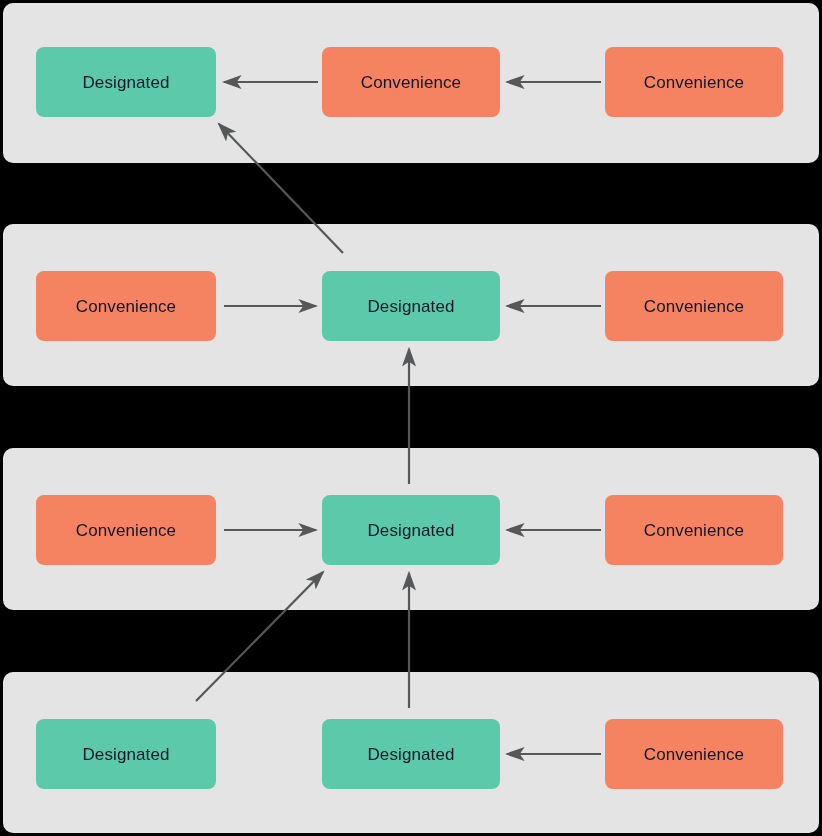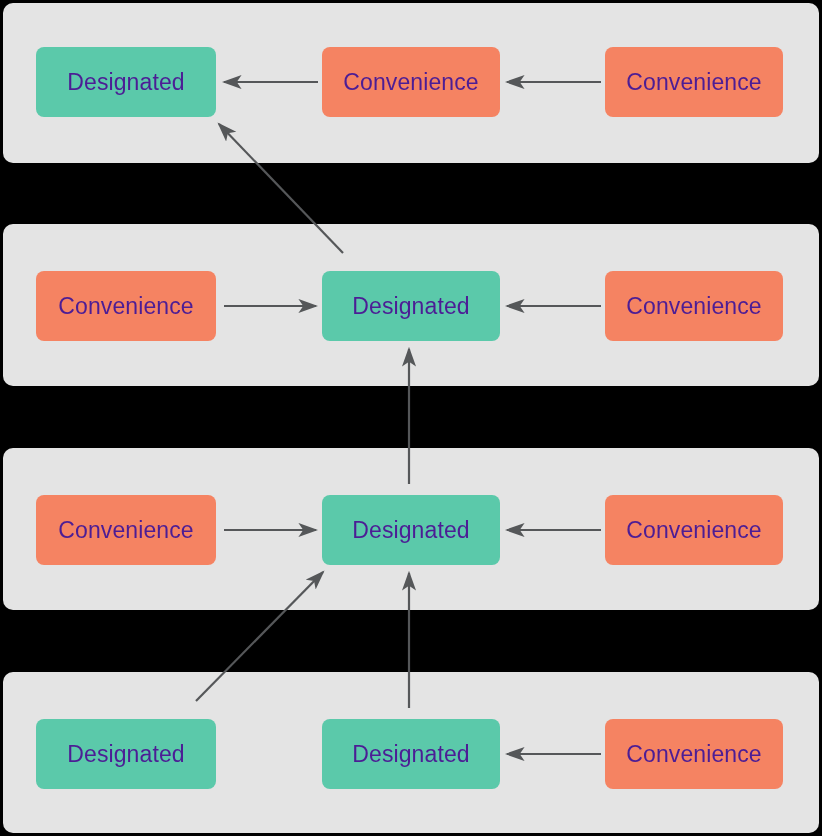--- a/index.html
+++ b/index.html
@@ -27,23 +27,23 @@
     position: absolute;
     width: 180px;
     height: 70px;
     border-radius: 8px;
     display: flex;
     align-items: center;
     justify-content: center;
     box-sizing: border-box;
   }
   .node-label {
-    font-size: 23px;
+    font-size: 17px;
     line-height: 1;
-    color: #4c1d95;
+    color: #0f172a;
     letter-spacing: 0.1px;
     white-space: nowrap;
     font-family: "Liberation Sans", sans-serif;
   }
   .node.green { background: #5BC9AA; }
   .node.orange { background: #F58362; align-items: center; }
   #edges {
     position: absolute;
     left: 0;
     top: 0;

